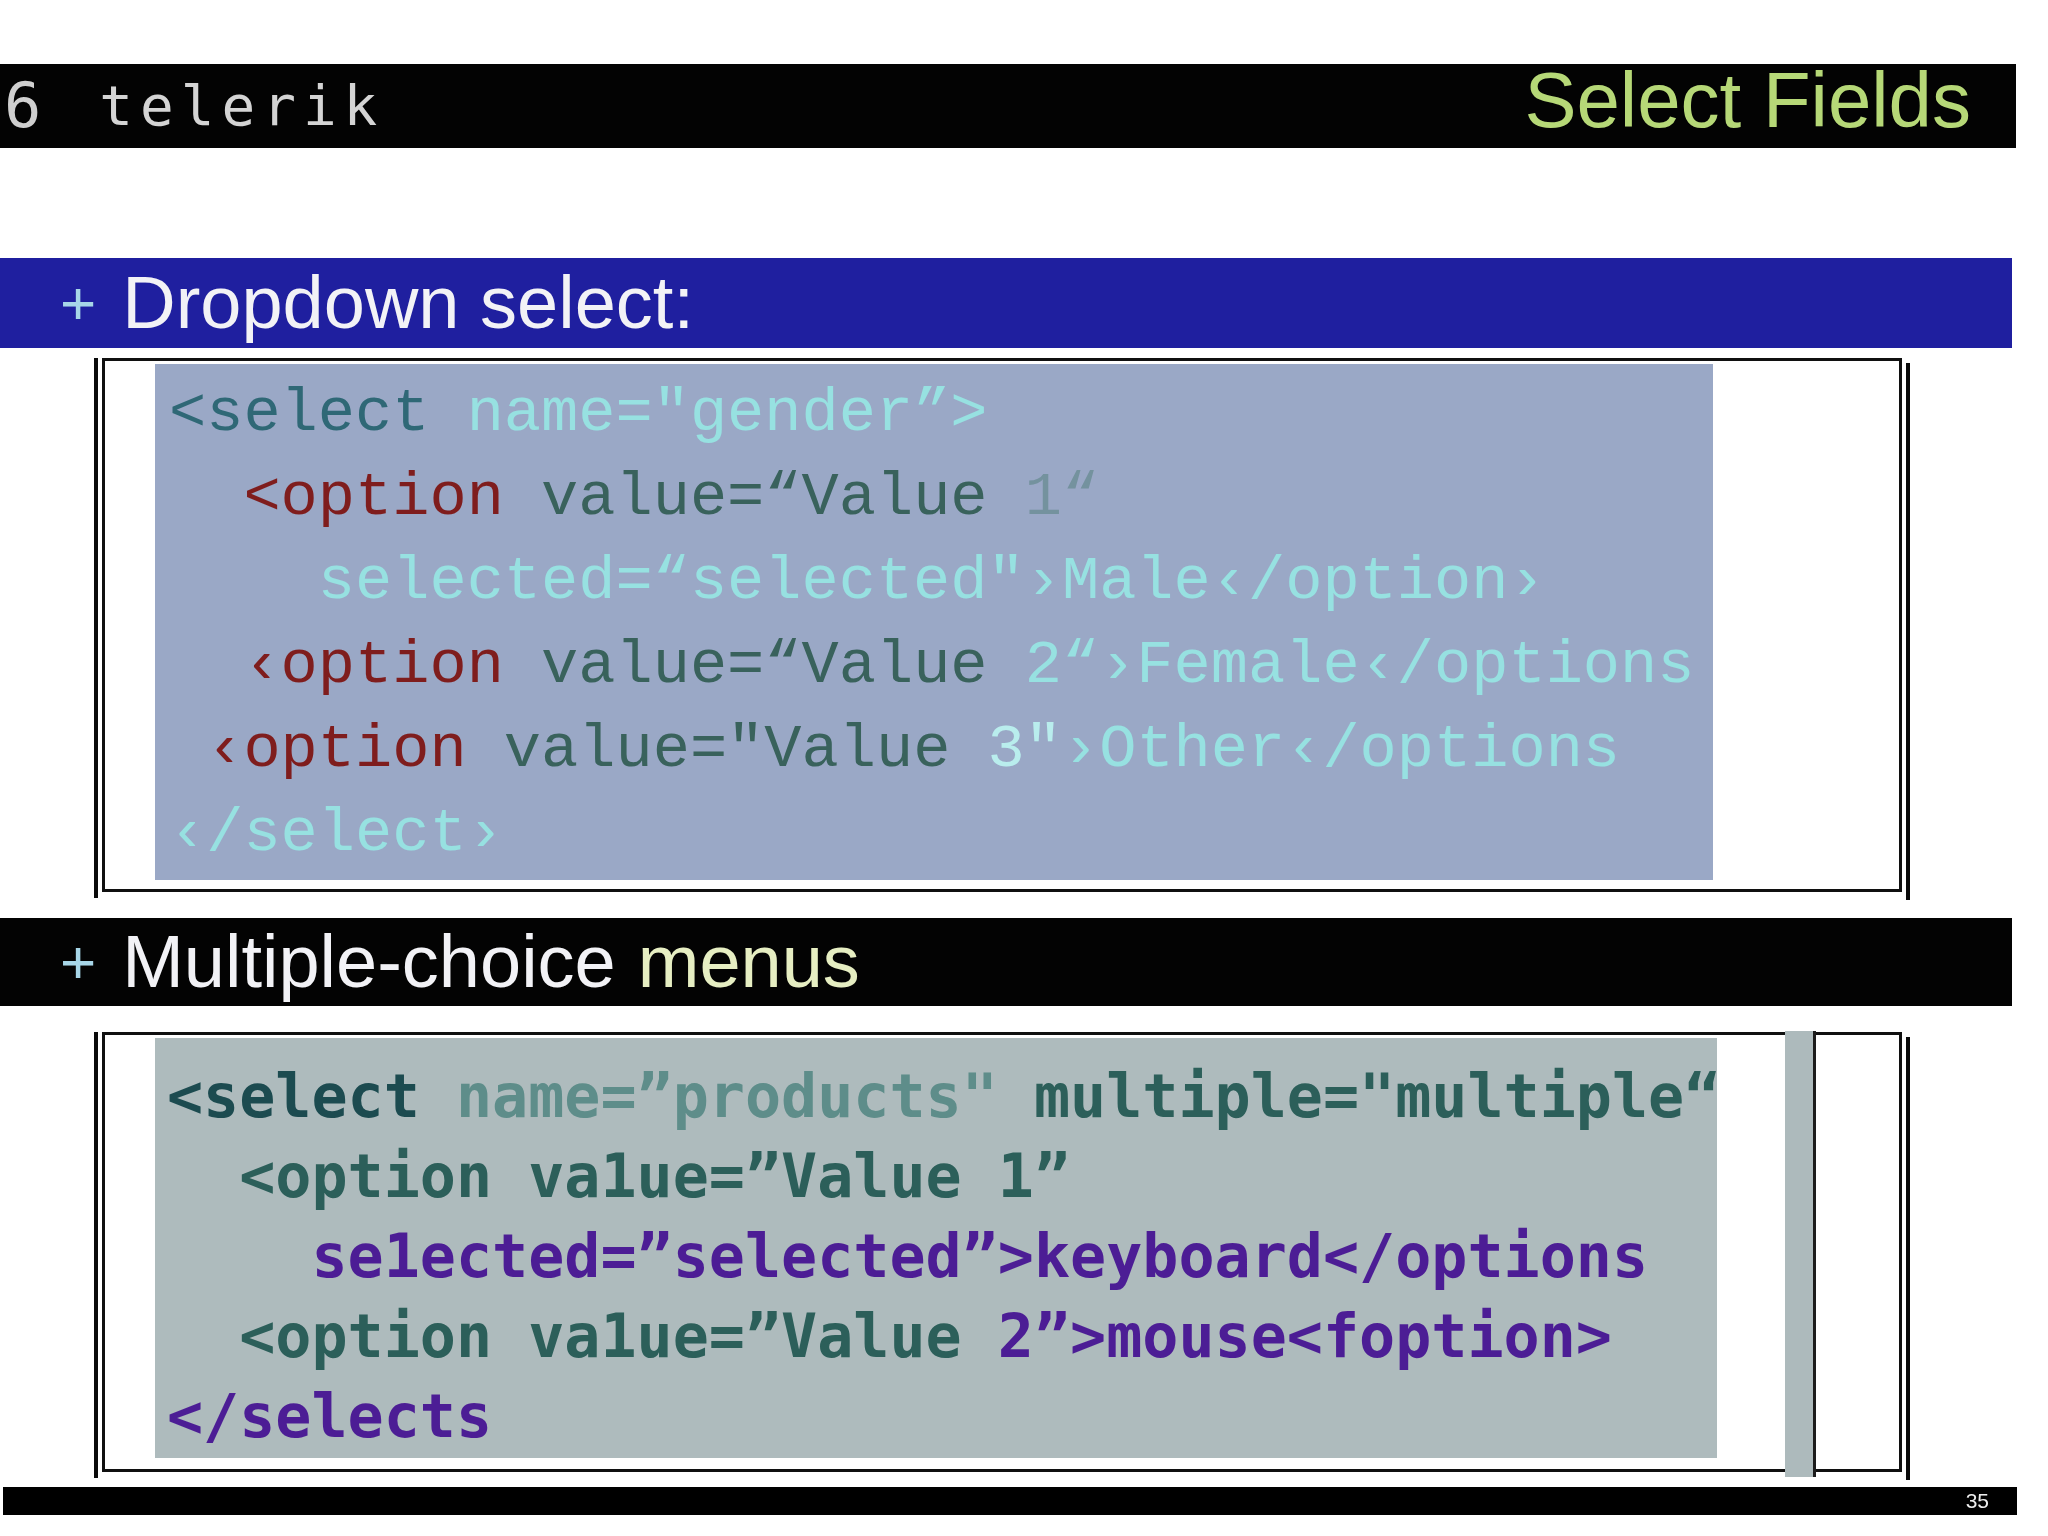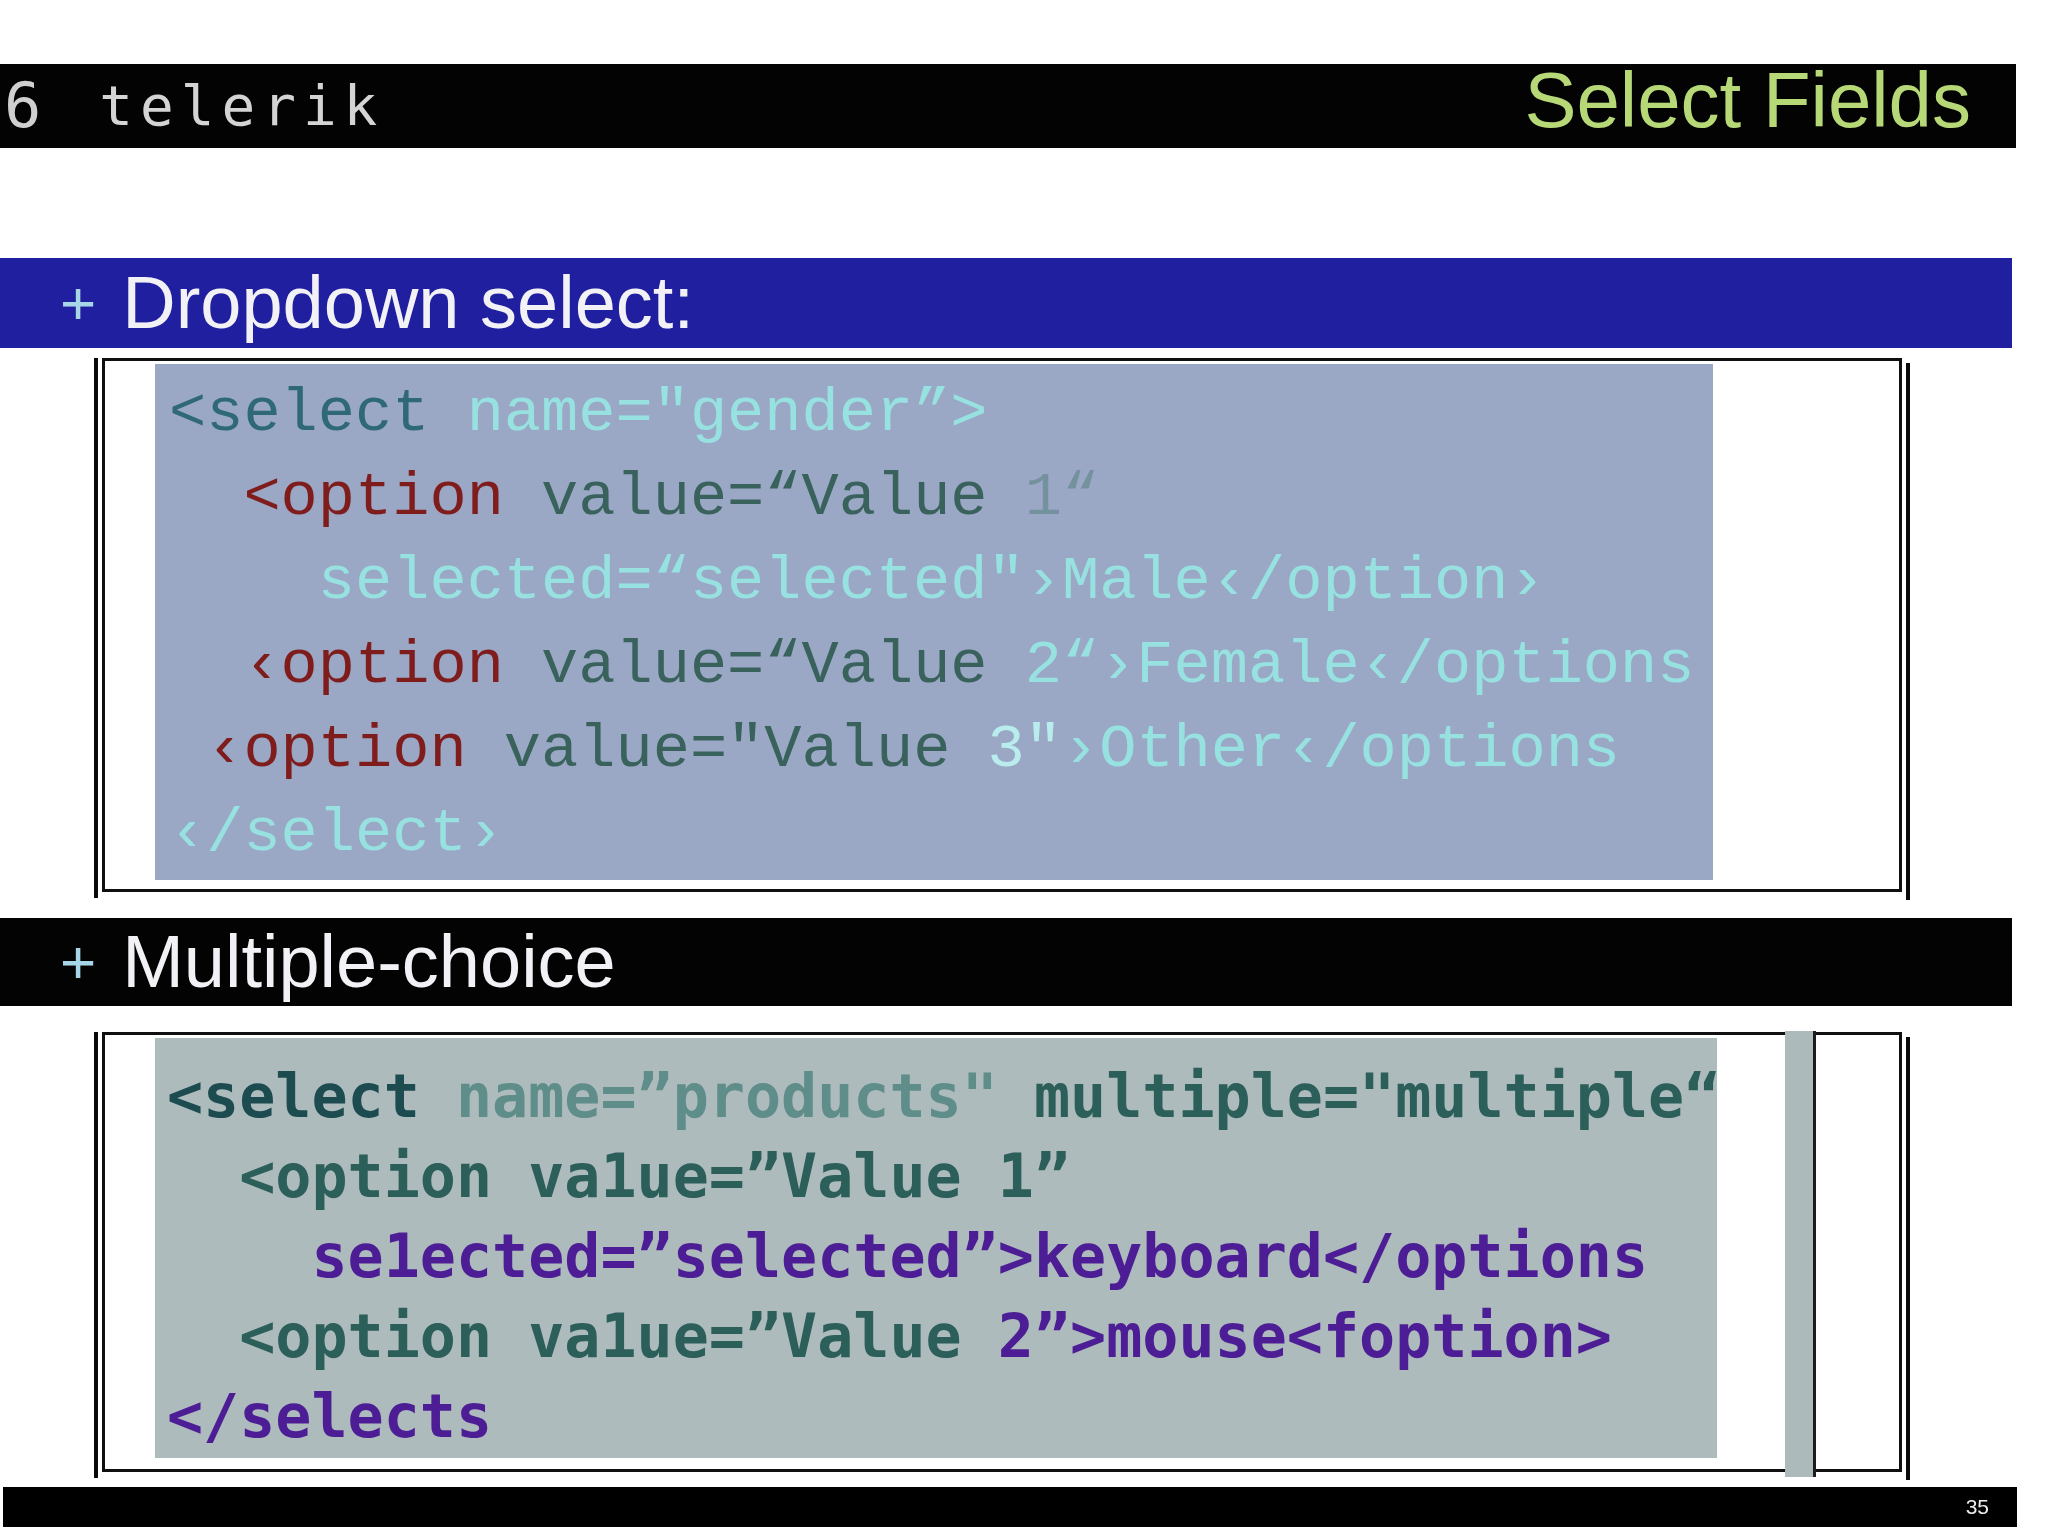--- a/index.html
+++ b/index.html
@@ -45,21 +45,21 @@
   .tk-dark{color:#2f6876}.tk-cyan{color:#97e1e1}.tk-green{color:#7f1d1d}
   .tk-slate{color:#39625c}.tk-gray{color:#74929e}.tk-bright{color:#b9eded}
   
   .tk-d2{color:#1c4b50}.tk-m2{color:#5e8d8a}.tk-t2{color:#2c5f5a}.tk-c2{color:#4c1d95}
 
   
   .scrollbar{position:absolute;left:1680px;top:-4px;width:28px;height:446px;
              background:#adbabc;border-right:3px solid #1c1c1c;}
 
   
-  .bottombar{position:absolute;left:3px;top:1487px;width:2014px;height:40px;background:#000000;
+  .bottombar{position:absolute;left:3px;top:1487px;width:2014px;height:28px;background:#000000;
              display:flex;align-items:center;justify-content:flex-end;}
   .pagenum{color:#ededed;font-size:21px;line-height:22px;margin-right:28px;}
 </style>
 </head>
 <body>
 
 <div class="slide">
 
   <header class="topbar">
     <span class="slide-num">6</span>
@@ -74,20 +74,21 @@
 
   <div class="codeframe frame1">
     <div class="hl hl1">
       <pre class="code code1"><div><span class="tk-dark">&lt;select</span><span class="tk-cyan"> name="gender”&gt;</span></div><div><span class="tk-green">  &lt;option</span><span class="tk-slate"> value=“Value</span><span class="tk-gray"> 1“</span></div><div><span class="tk-cyan">    selected=“selected"›Male‹/option›</span></div><div><span class="tk-green">  ‹option</span><span class="tk-slate"> value=“Value</span><span class="tk-cyan"> 2“›Female‹/options</span></div><div><span class="tk-green"> ‹option</span><span class="tk-slate"> value="Value</span><span class="tk-bright"> 3"</span><span class="tk-cyan">›Other‹/options</span></div><div><span class="tk-cyan">‹/select›</span></div></pre>
     </div>
   </div>
 
   <div class="blackbar">
     <span class="plus">+</span>
     <span class="sec-title">Multiple-choice</span>
+    <span class="sec-accent">menus</span>
   </div>
 
   <div class="codeframe frame2">
     <div class="hl hl2">
       <pre class="code code2"><div><span class="tk-d2">&lt;select</span><span class="tk-m2"> name=”products"</span><span class="tk-t2"> multiple="multiple“</span></div><div><span class="tk-t2">  &lt;option va1ue=”Value 1”</span></div><div><span class="tk-c2">    se1ected=”selected”&gt;keyboard&lt;/options</span></div><div><span class="tk-t2">  &lt;option va1ue=”Value</span><span class="tk-c2"> 2”&gt;mouse&lt;foption&gt;</span></div><div><span class="tk-c2">&lt;/selects</span></div></pre>
     </div>
     <div class="scrollbar"></div>
   </div>
 
   <footer class="bottombar">

